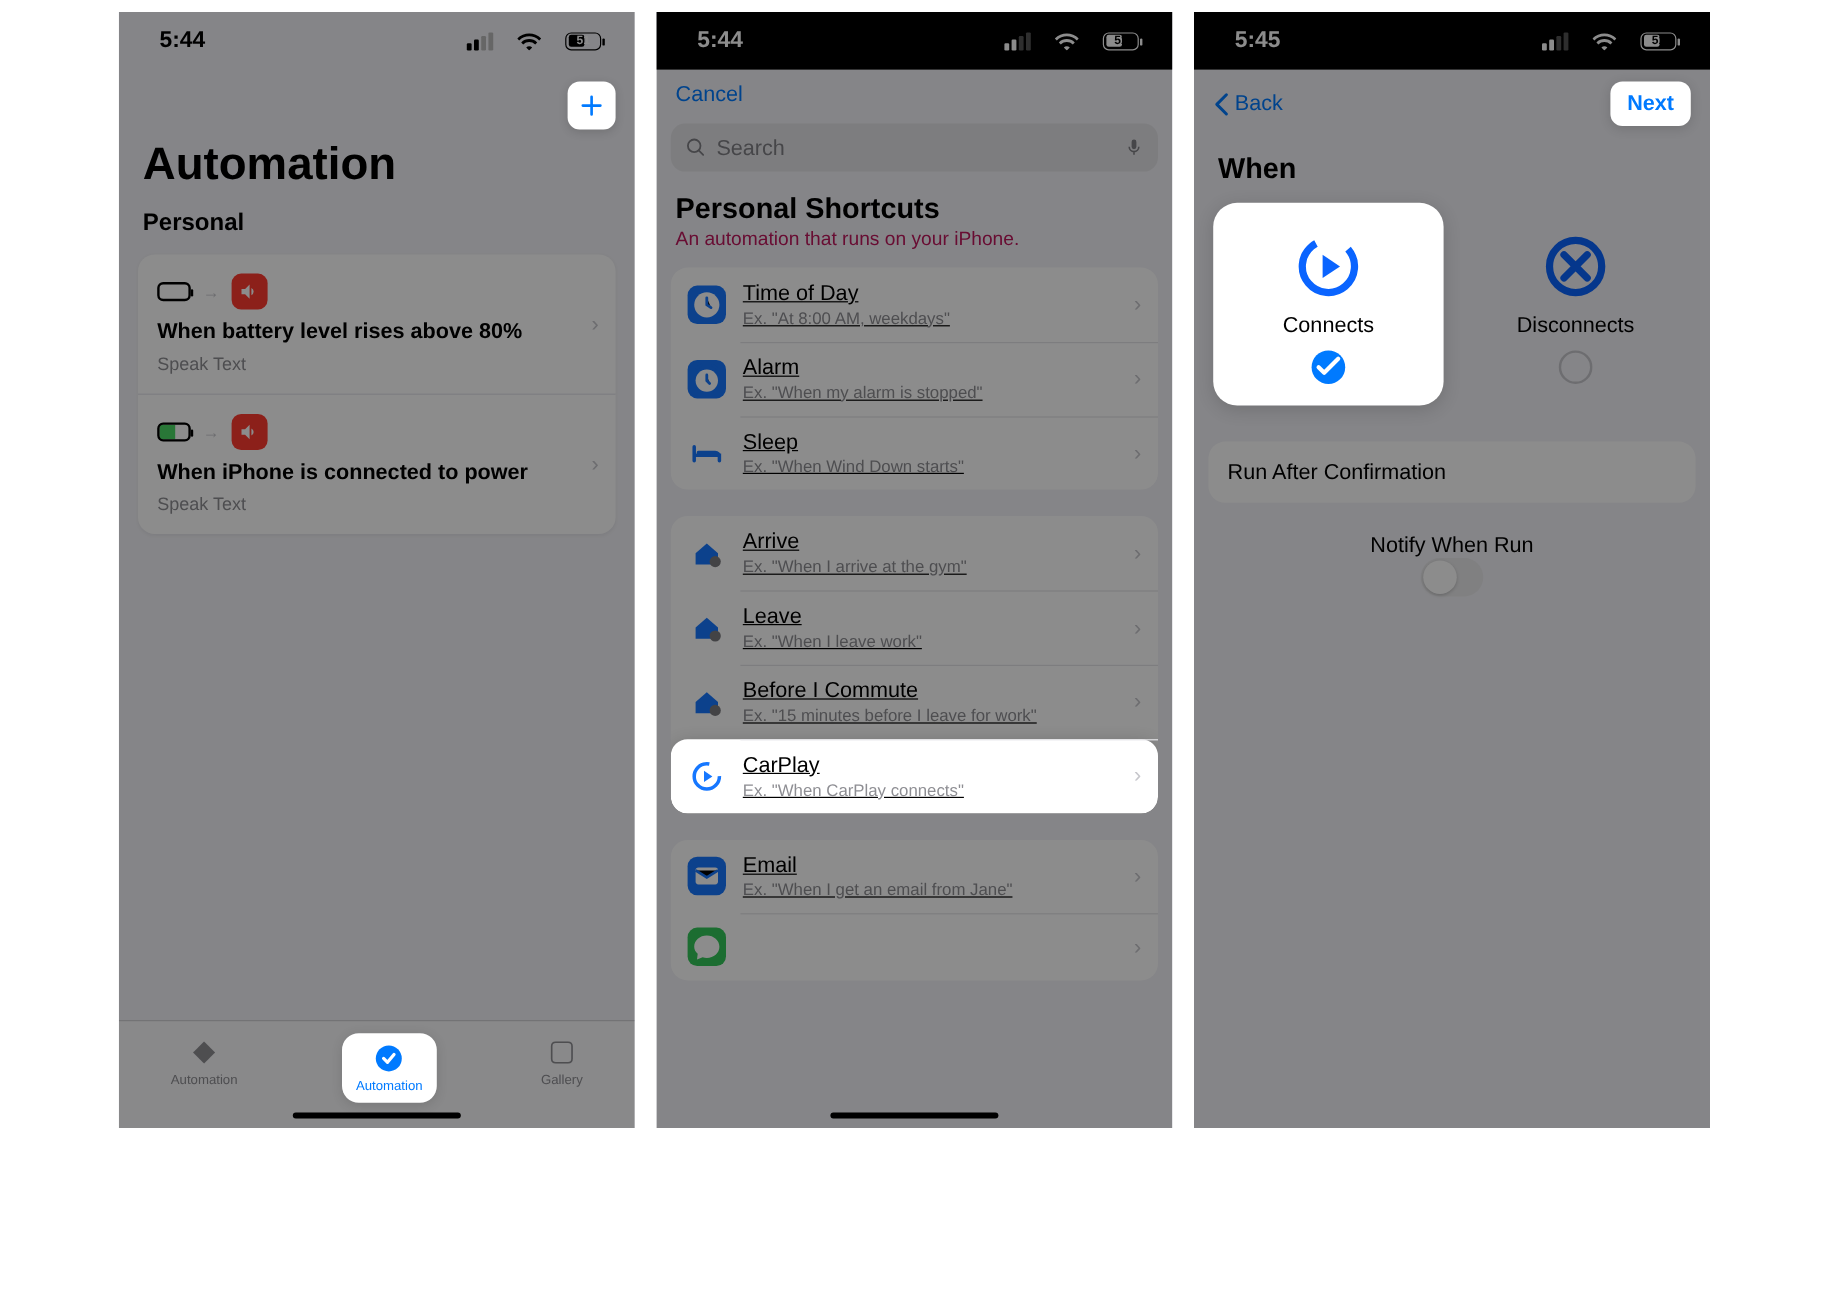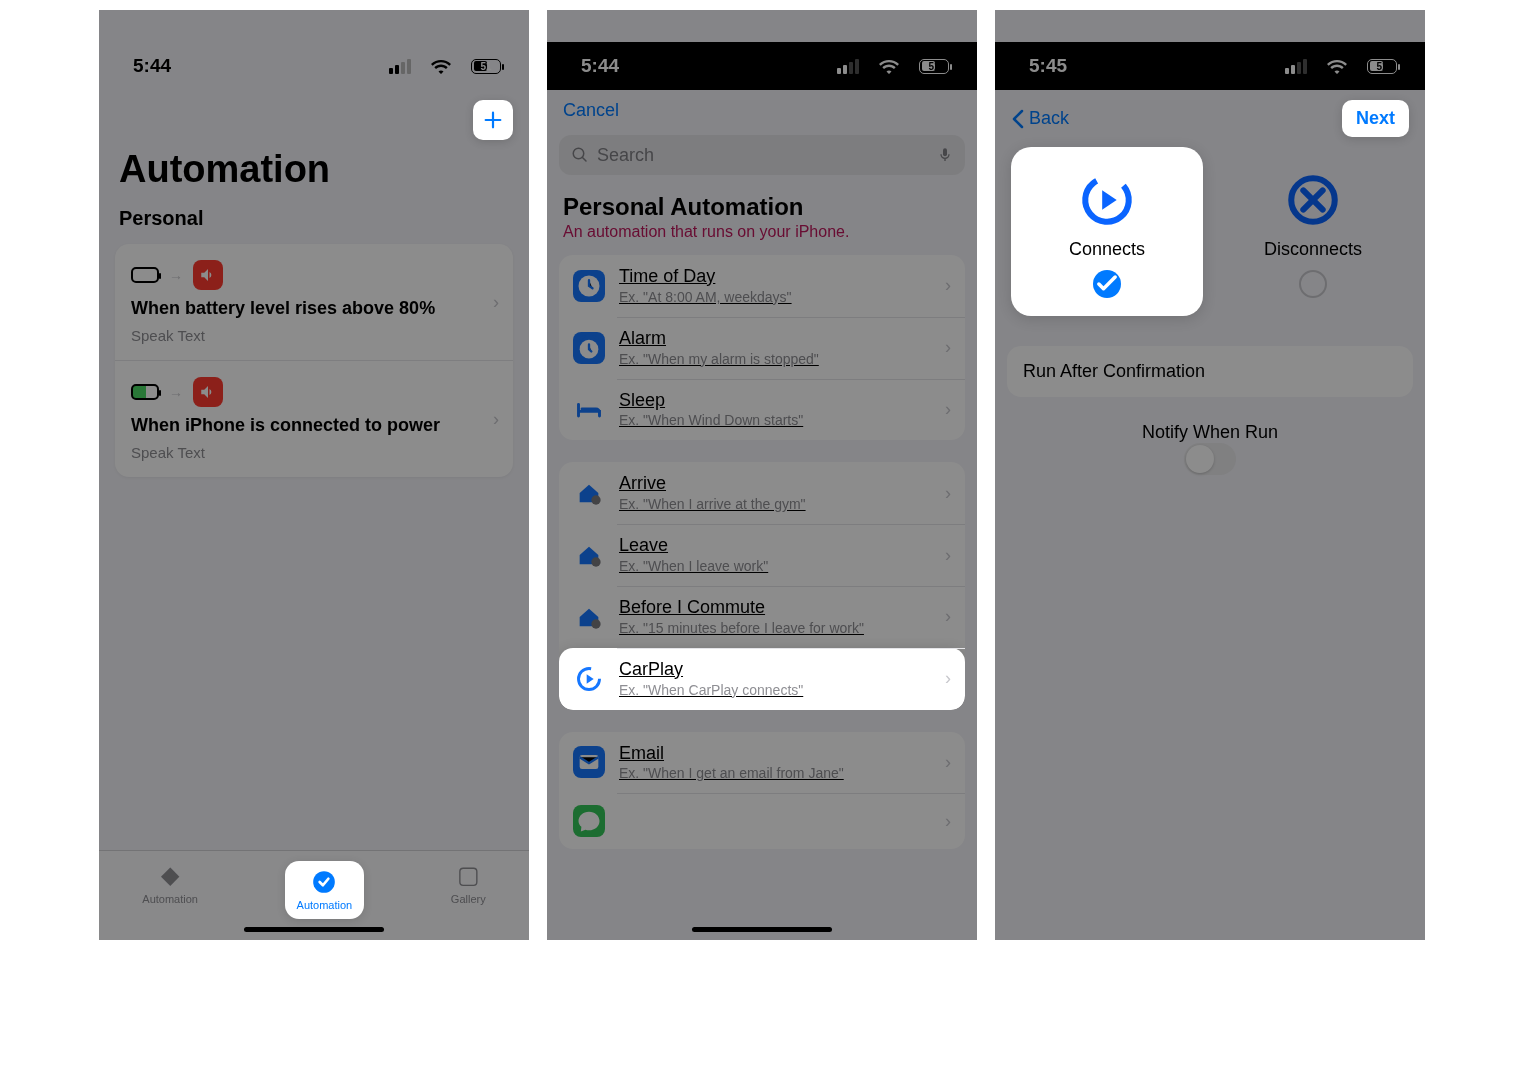--- a/index.html
+++ b/index.html
@@ -9,21 +9,21 @@
     display:flex; justify-content:center; gap:18px; padding:10px;
     color:#000;
   }
   .phone { width:430px; height:930px; position:relative; border-radius:0px; overflow:hidden; background:#f2f2f7; }
   .phone-inner { position:absolute; inset:0; }
 
   
   .dim-overlay { position:absolute; inset:0; background:rgba(0,0,0,.45); pointer-events:none; }
 
   
-  .status-bar { height:48px; display:flex; align-items:center; justify-content:space-between; padding:0 28px 0 34px; font-size:19px; font-weight:600;margin-top:32px; }
+  .status-bar { height:48px; display:flex; align-items:center; justify-content:space-between; padding:0 28px 0 34px; font-size:19px; font-weight:600; }
   .status-right { display:flex; align-items:flex-start; gap:20px; }
   .sig { display:flex; align-items:flex-end; gap:2px; }
   .sig span { width:4px; background:#000; border-radius:1px; }
   .sig span:nth-child(1){height:6px;} .sig span:nth-child(2){height:9px;}
   .sig span:nth-child(3){height:12px;} .sig span:nth-child(4){height:15px;}
   .sig.dim span:nth-child(3),.sig.dim span:nth-child(4){ background:#bbb; }
   .battery-box { border:1.5px solid #000; border-radius:5px; width:30px; height:15px; position:relative; display:flex; align-items:center; padding:1.5px; }
   .battery-box::after{content:"";position:absolute;right:-4px;top:4px;width:2px;height:6px;background:#000;border-radius:1px;}
   .battery-fill{ background:#000; height:100%; border-radius:2px; }
   .battery-text{ font-size:10px; font-weight:700; position:absolute; left:4px; right:4px; text-align:center; color:#fff;}
@@ -215,21 +215,21 @@
     <svg width="18" height="18" viewBox="0 0 24 24">
           <circle cx="10" cy="10" r="7" stroke="#808085" stroke-width="2" fill="none"></circle>
           <path d="M15 15l5 5" stroke="#808085" stroke-width="2" stroke-linecap="round"></path>
         </svg>
     <span>Search</span>
     <svg class="mic" width="16" height="20" viewBox="0 0 24 24">
           <rect x="9" y="2" width="6" height="12" rx="3" fill="#808085"></rect>
           <path d="M6 11a6 6 0 0012 0M12 17v4" stroke="#808085" stroke-width="2" fill="none"></path>
         </svg>
   </div>
-  <div class="sec-title">Personal Automation</div>
+  <div class="sec-title">Personal Shortcuts</div>
   <div class="sec-sub">An automation that runs on your iPhone.</div>
 
   <div class="list-group">
     <div class="list-row">
       <div class="list-icon" style="background:#1677ff">
             <svg viewBox="0 0 24 24">
               <circle cx="12" cy="12" r="9" fill="#fff"></circle>
               <path d="M12 7v5l3 2" stroke="#1677ff" stroke-width="2" stroke-linecap="round"></path>
             </svg>
           </div>
@@ -371,20 +371,21 @@
   </div>
   <div class="nav3">
     <div class="back">
       <svg width="14" height="20" viewBox="0 0 12 20">
             <path d="M10 2L2 10l8 8" stroke="#007aff" stroke-width="2.5" fill="none" stroke-linecap="round" stroke-linejoin="round"></path>
           </svg>
       <span>Back</span>
     </div>
     <div class="next-btn">Next</div>
   </div>
+  <div class="when-h">When</div>
   <div class="choice-row">
     <div class="choice selected">
       <svg viewBox="0 0 24 24">
             <circle cx="12" cy="12" r="9" stroke="#0a64ff" stroke-width="2.5" fill="none" stroke-dasharray="44 12" transform="rotate(-40 12 12)"></circle>
             <path d="M10 8l6 4-6 4V8z" fill="#0a64ff"></path>
           </svg>
       <div class="lbl">Connects</div>
       <div class="check">
             <svg width="16" height="16" viewBox="0 0 24 24">
               <path d="M5 12l4 4 10-10" stroke="#fff" stroke-width="3" fill="none" stroke-linecap="round" stroke-linejoin="round"></path>

